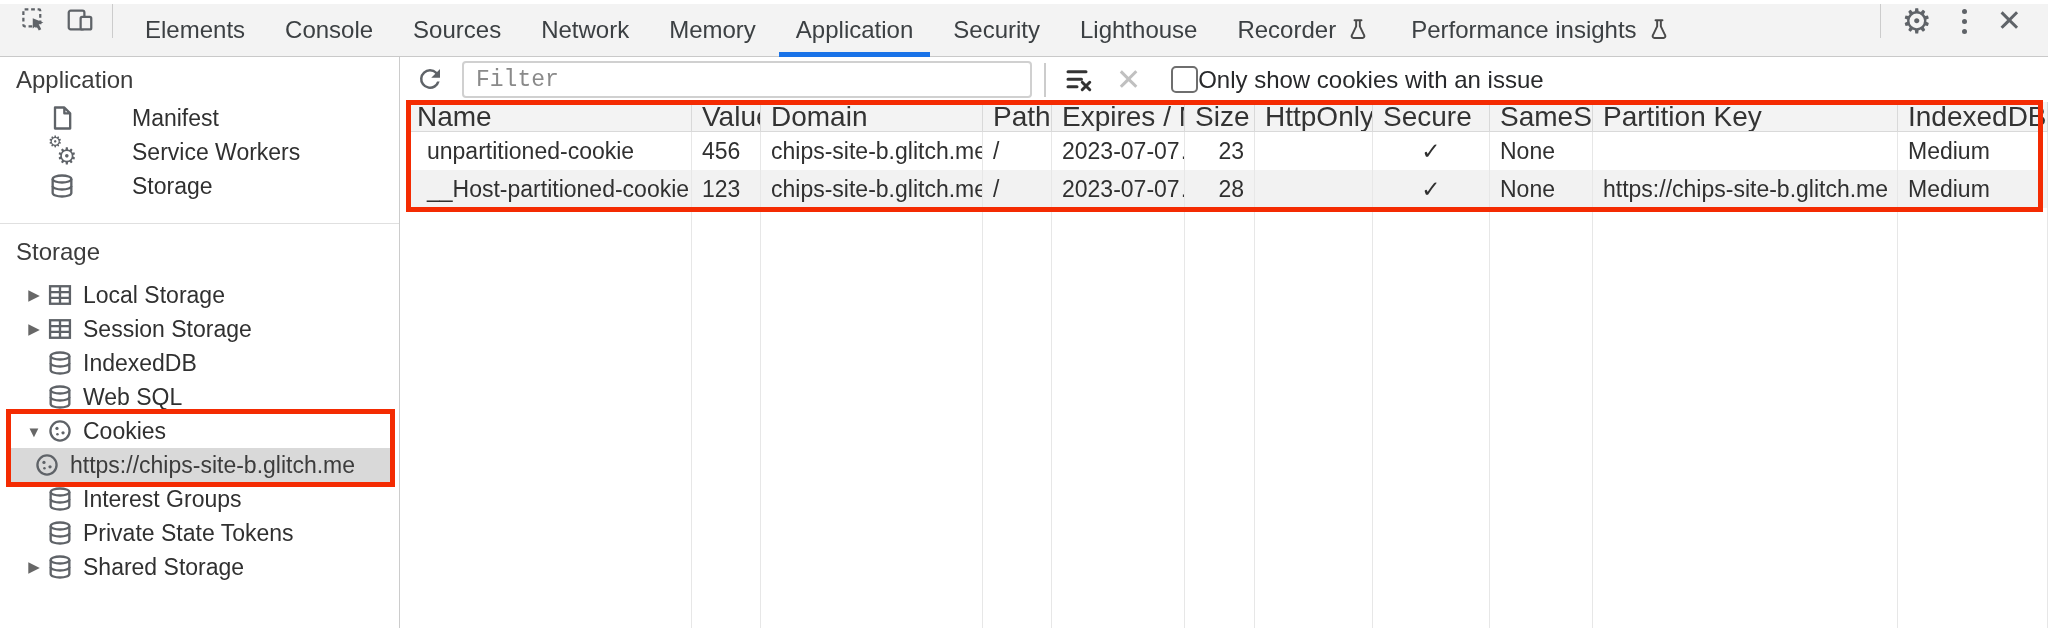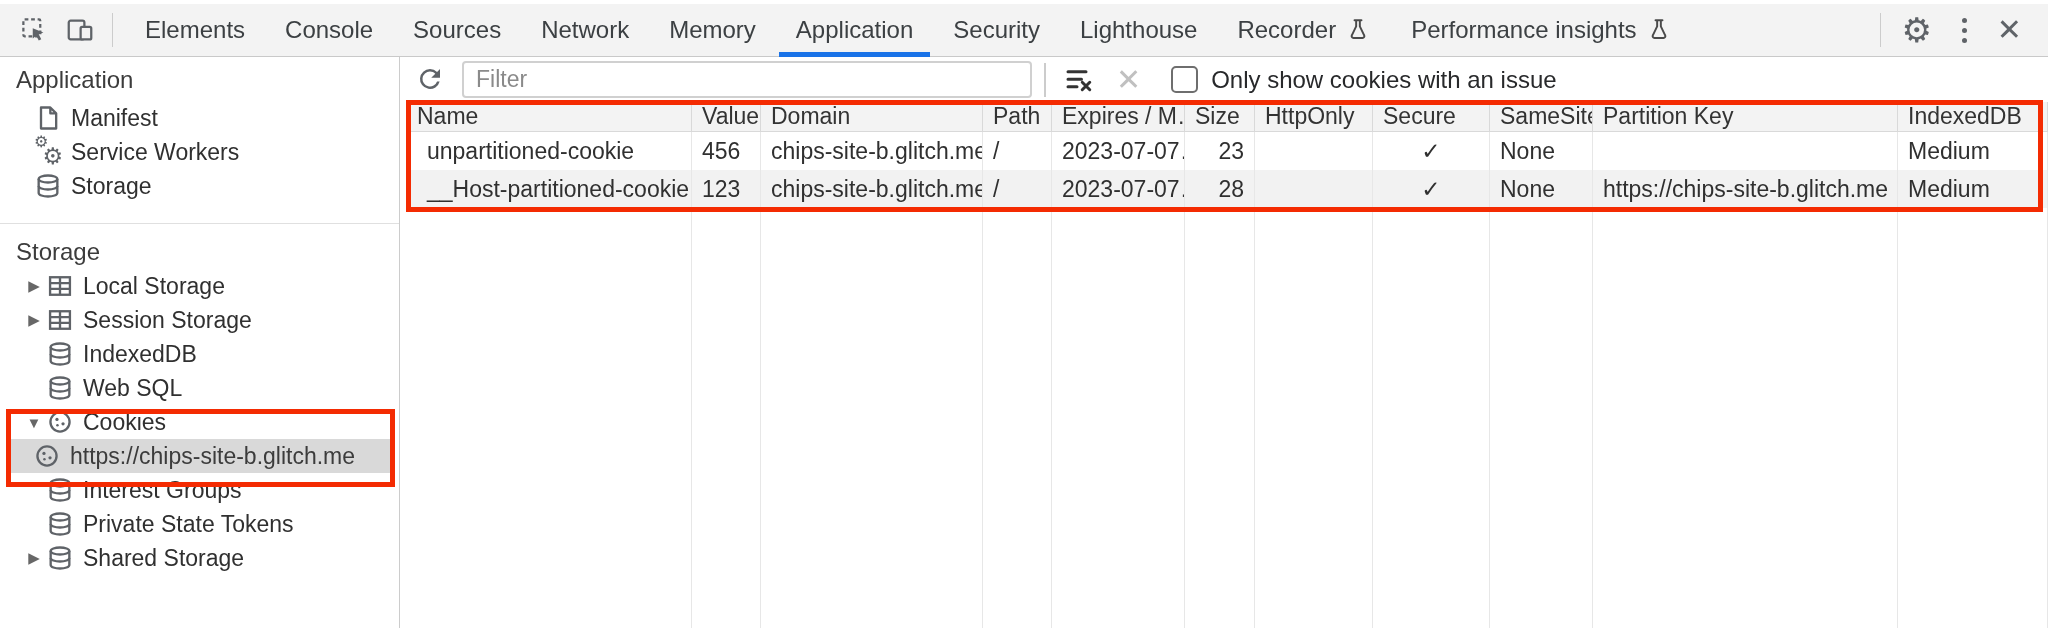--- a/index.html
+++ b/index.html
@@ -5,80 +5,80 @@
   * { box-sizing: border-box; }
   html,body { margin:0; padding:0; background:#fff; }
   .devtools {
     position:relative; width:2048px; height:628px; overflow:hidden;
     font-family:"Liberation Sans","DejaVu Sans",sans-serif; color:#303030; background:#fff;
   }
   
   .tabbar {
     position:absolute; top:0; left:0; width:2048px; height:57px;
     background:#f3f3f3; border-top:4px solid #fff; border-bottom:1px solid #c9c9c9;
-    display:flex; align-items:center;
+    display:flex; align-items:flex-start;
   }
   .tb-icon { width:32px; height:32px; color:#5f6368; flex:none; display:flex; align-items:center; justify-content:center; }
   .tb-icon svg { width:30px; height:30px; display:block; }
   .inspect-btn { margin-left:18px; }
   .device-btn  { margin-left:14px; }
   .tb-divider { width:1px; height:34px; background:#ccc; margin:0 12px 0 16px; flex:none; }
   .tab { position:relative; height:100%; display:flex; align-items:center; padding:0 20px; font-size:24px; color:#3c4043; white-space:nowrap; }
   .tab.active::after { content:""; position:absolute; left:3px; right:3px; bottom:-1px; height:5px; background:#1a73e8; }
   .flask { width:26px; height:26px; margin-left:9px; color:#4a4a4a; }
   .tb-right { margin-left:auto; display:flex; align-items:center; margin-right:26px; }
   .gear-glyph { font-size:34px; line-height:1; color:#5f6368; margin-left:20px; }
   .kebab { display:flex; flex-direction:column; gap:5px; margin-left:26px; padding:4px; }
   .kebab i { width:5px; height:5px; border-radius:50%; background:#5f6368; }
   .close-glyph { font-size:30px; line-height:1; color:#5f6368; margin-left:26px; }
   
   .sidebar { position:absolute; top:57px; left:0; width:400px; height:571px; background:#fff; border-right:1px solid #ccc; }
   .sb-title { height:34px; line-height:34px; padding-left:16px; font-size:24px; color:#3c3c3c; }
   .sb-title.first { margin-top:6px; }
   .sb-rows.app { margin-top:4px; }
-  .sb-rows.storage { margin-top:0; }
+  .sb-rows.storage { margin-top:9px; }
   .sb-divider { height:1px; background:#e0e0e0; margin-top:20px; }
   .sb-title.storage-t { margin-top:11px; }
   .sb-row { height:34px; display:flex; align-items:center; font-size:23px; color:#303030; white-space:nowrap; }
-  .sb-rows.app .sb-row { padding-left:34px; }
+  .sb-rows.app .sb-row { padding-left:48px;gap:47px; }
   .sb-rows.storage .sb-row { padding-left:22px; }
   .sb-row.child { padding-left:66px; }
   .sb-row.selected { background:#d9d9d9; margin:0 5px 0 11px; padding-left:55px; color:#3c3c3c; }
   .exp { width:24px; flex:none; display:flex; justify-content:center; font-size:15px; color:#676767; }
   .exp.collapsed::before { content:"\25B6"; }
   .exp.expanded::before  { content:"\25BC"; }
   .tree-icon { width:28px; height:28px; margin-right:9px; color:#5f6368; flex:none; position:relative; }
   .tree-icon svg { width:28px; height:28px; display:block; }
   .sw-gear-s { position:absolute; top:-4px; left:0; font-size:16px; line-height:1; }
   .sw-gear-b { position:absolute; bottom:-2px; right:-1px; font-size:23px; line-height:1; }
   
   .cookie-toolbar { position:absolute; top:57px; left:401px; width:1647px; height:45px; background:#fff; display:flex; align-items:center; }
   .refresh-btn { margin-left:14px; width:32px; height:32px; color:#5f6368; flex:none; }
   .refresh-btn svg { width:30px; height:30px; }
   .filter-input {
     margin-left:15px; width:570px; height:37px; border:2px solid #d0d0d0; border-radius:4px;
-    font-family:Liberation Sans, sans-serif; font-size:23px; padding:0 12px; color:#303030; outline:none; background:#fff;
+    font-family:Liberation Mono, monospace; font-size:23px; padding:0 12px; color:#303030; outline:none; background:#fff;
   }
   .filter-input::placeholder { color:#8a8a8a; }
   .tool-divider { width:2px; height:34px; background:#ccc; margin-left:12px; flex:none; }
   .clearfilter-btn { margin-left:16px; width:36px; height:36px; color:#333; flex:none; }
   .clearfilter-btn svg { width:36px; height:36px; }
   .clearx { margin-left:18px; font-size:30px; color:#c0c0c0; line-height:1; }
   .issue-checkbox { margin-left:30px; width:27px; height:27px; border:2px solid #6e6e6e; border-radius:5px; background:#fff; flex:none; }
-  .issue-label { margin-left:13px; font-size:24px; color:#28292b; white-space:nowrap; }
+  .issue-label { margin-left:0; font-size:24px; color:#28292b; white-space:nowrap; }
   
   .cookie-table {
     position:absolute; left:407px; top:102px; right:0; bottom:0;
     display:grid;
     grid-template-columns:285px 69px 222px 69px 133px 70px 118px 117px 103px 305px 1fr;
     grid-template-rows:30px 38px 38px 1fr;
   }
   .th {
     background:#f3f3f3; border-right:1px solid #d9d9d9; border-bottom:1px solid #d9d9d9;
-    display:flex; align-items:center; padding:0 10px; font-size:23px; color:#333; white-space:nowrap; overflow:hidden;
+    display:flex; align-items:center; padding:0 10px; font-size:28px; color:#333; white-space:nowrap; overflow:hidden;
   }
   .td {
     display:flex; align-items:center; padding:0 10px; font-size:23px; color:#303030;
     border-right:1px solid #e7e7e7; white-space:nowrap; overflow:hidden;
   }
   .td.stripe { background:#f2f2f2; }
   .td.name { padding-left:20px; }
   .td.r { justify-content:flex-end; }
   .td.c { justify-content:center; }
   .tf { border-right:1px solid #e7e7e7; background:#fff; }

